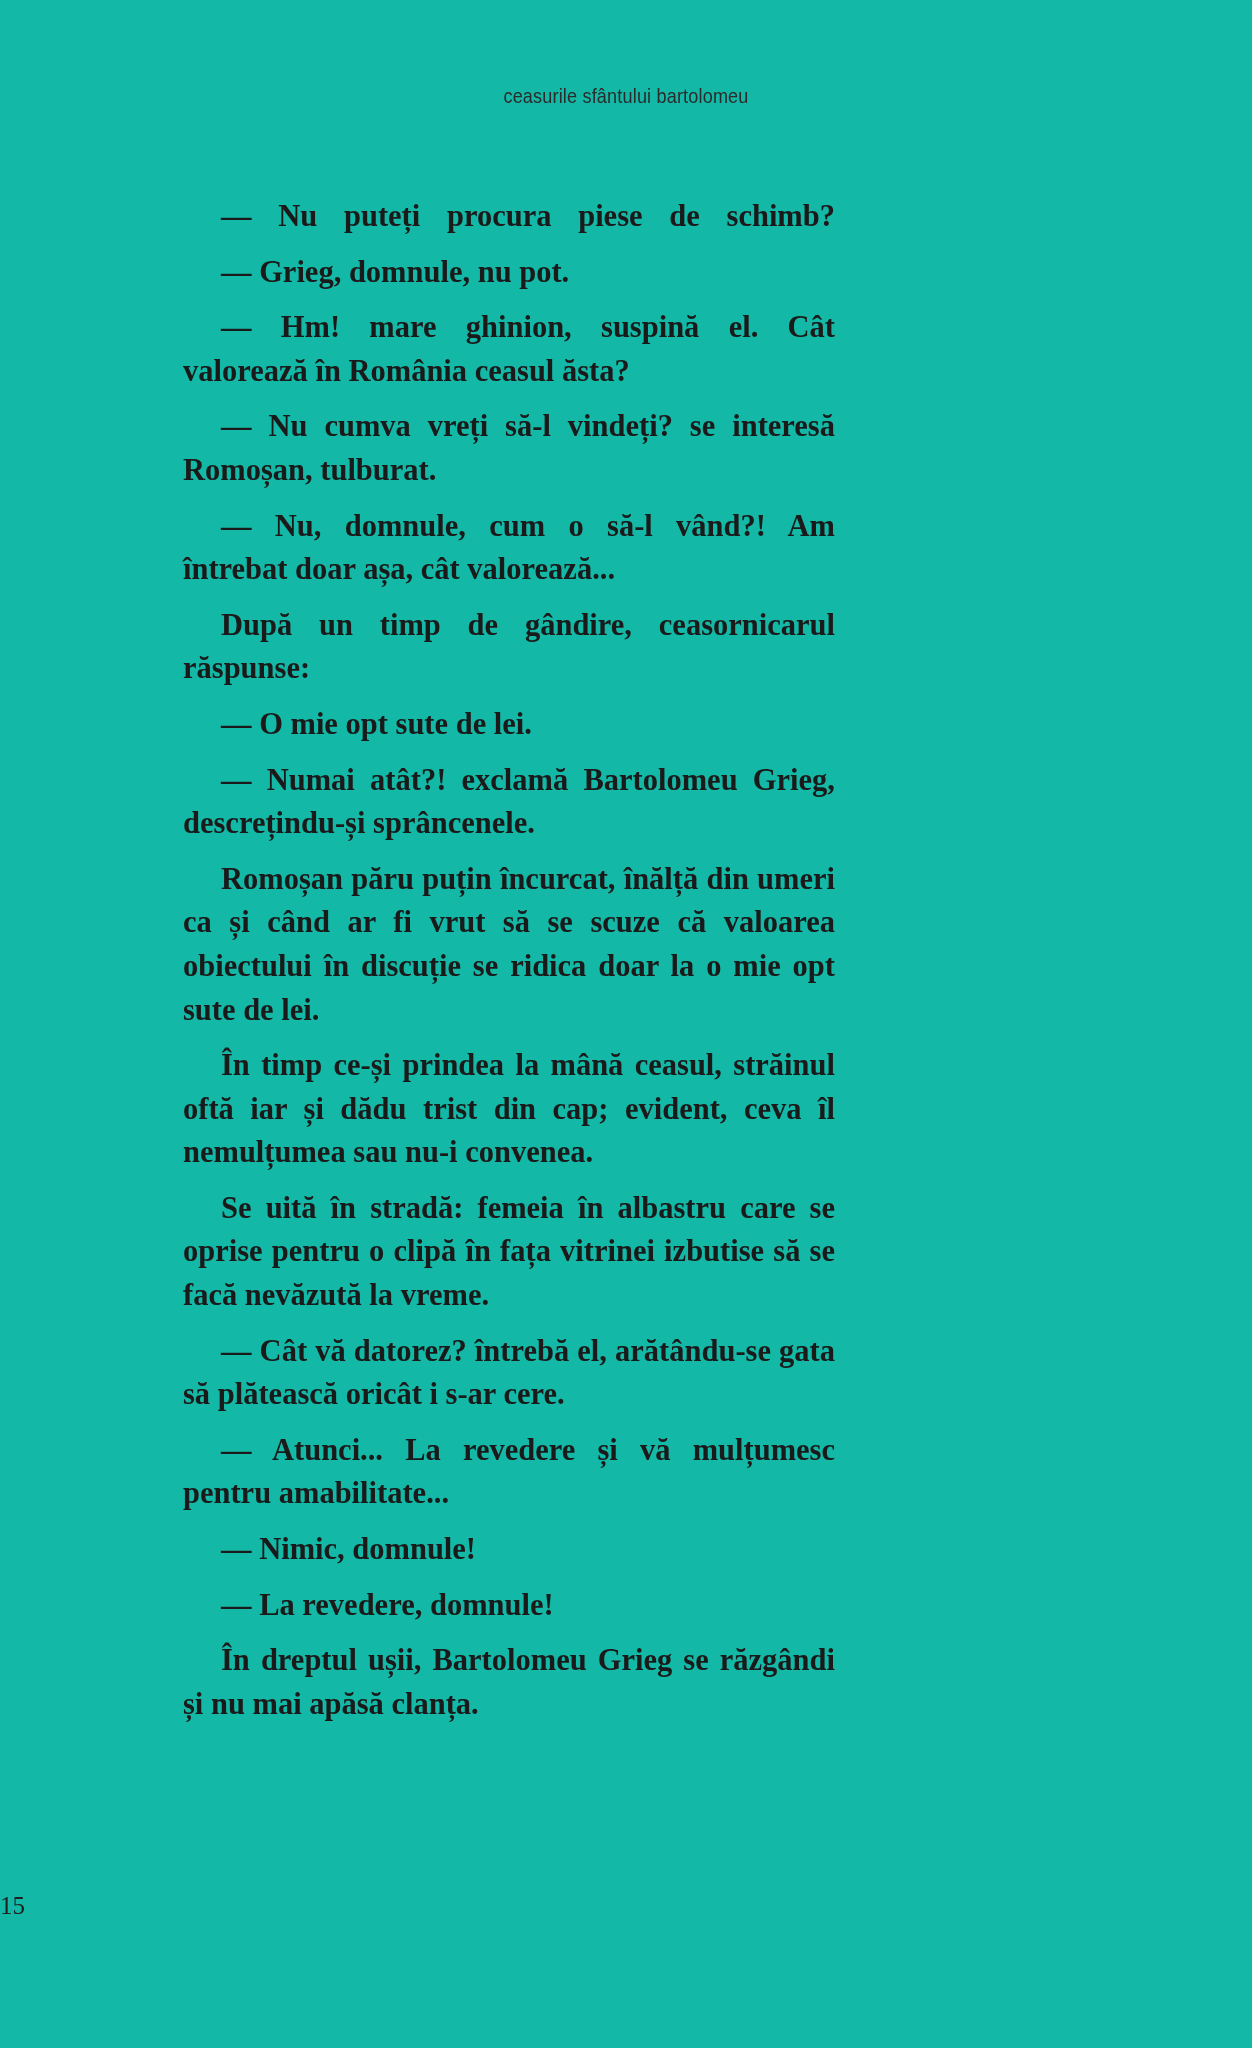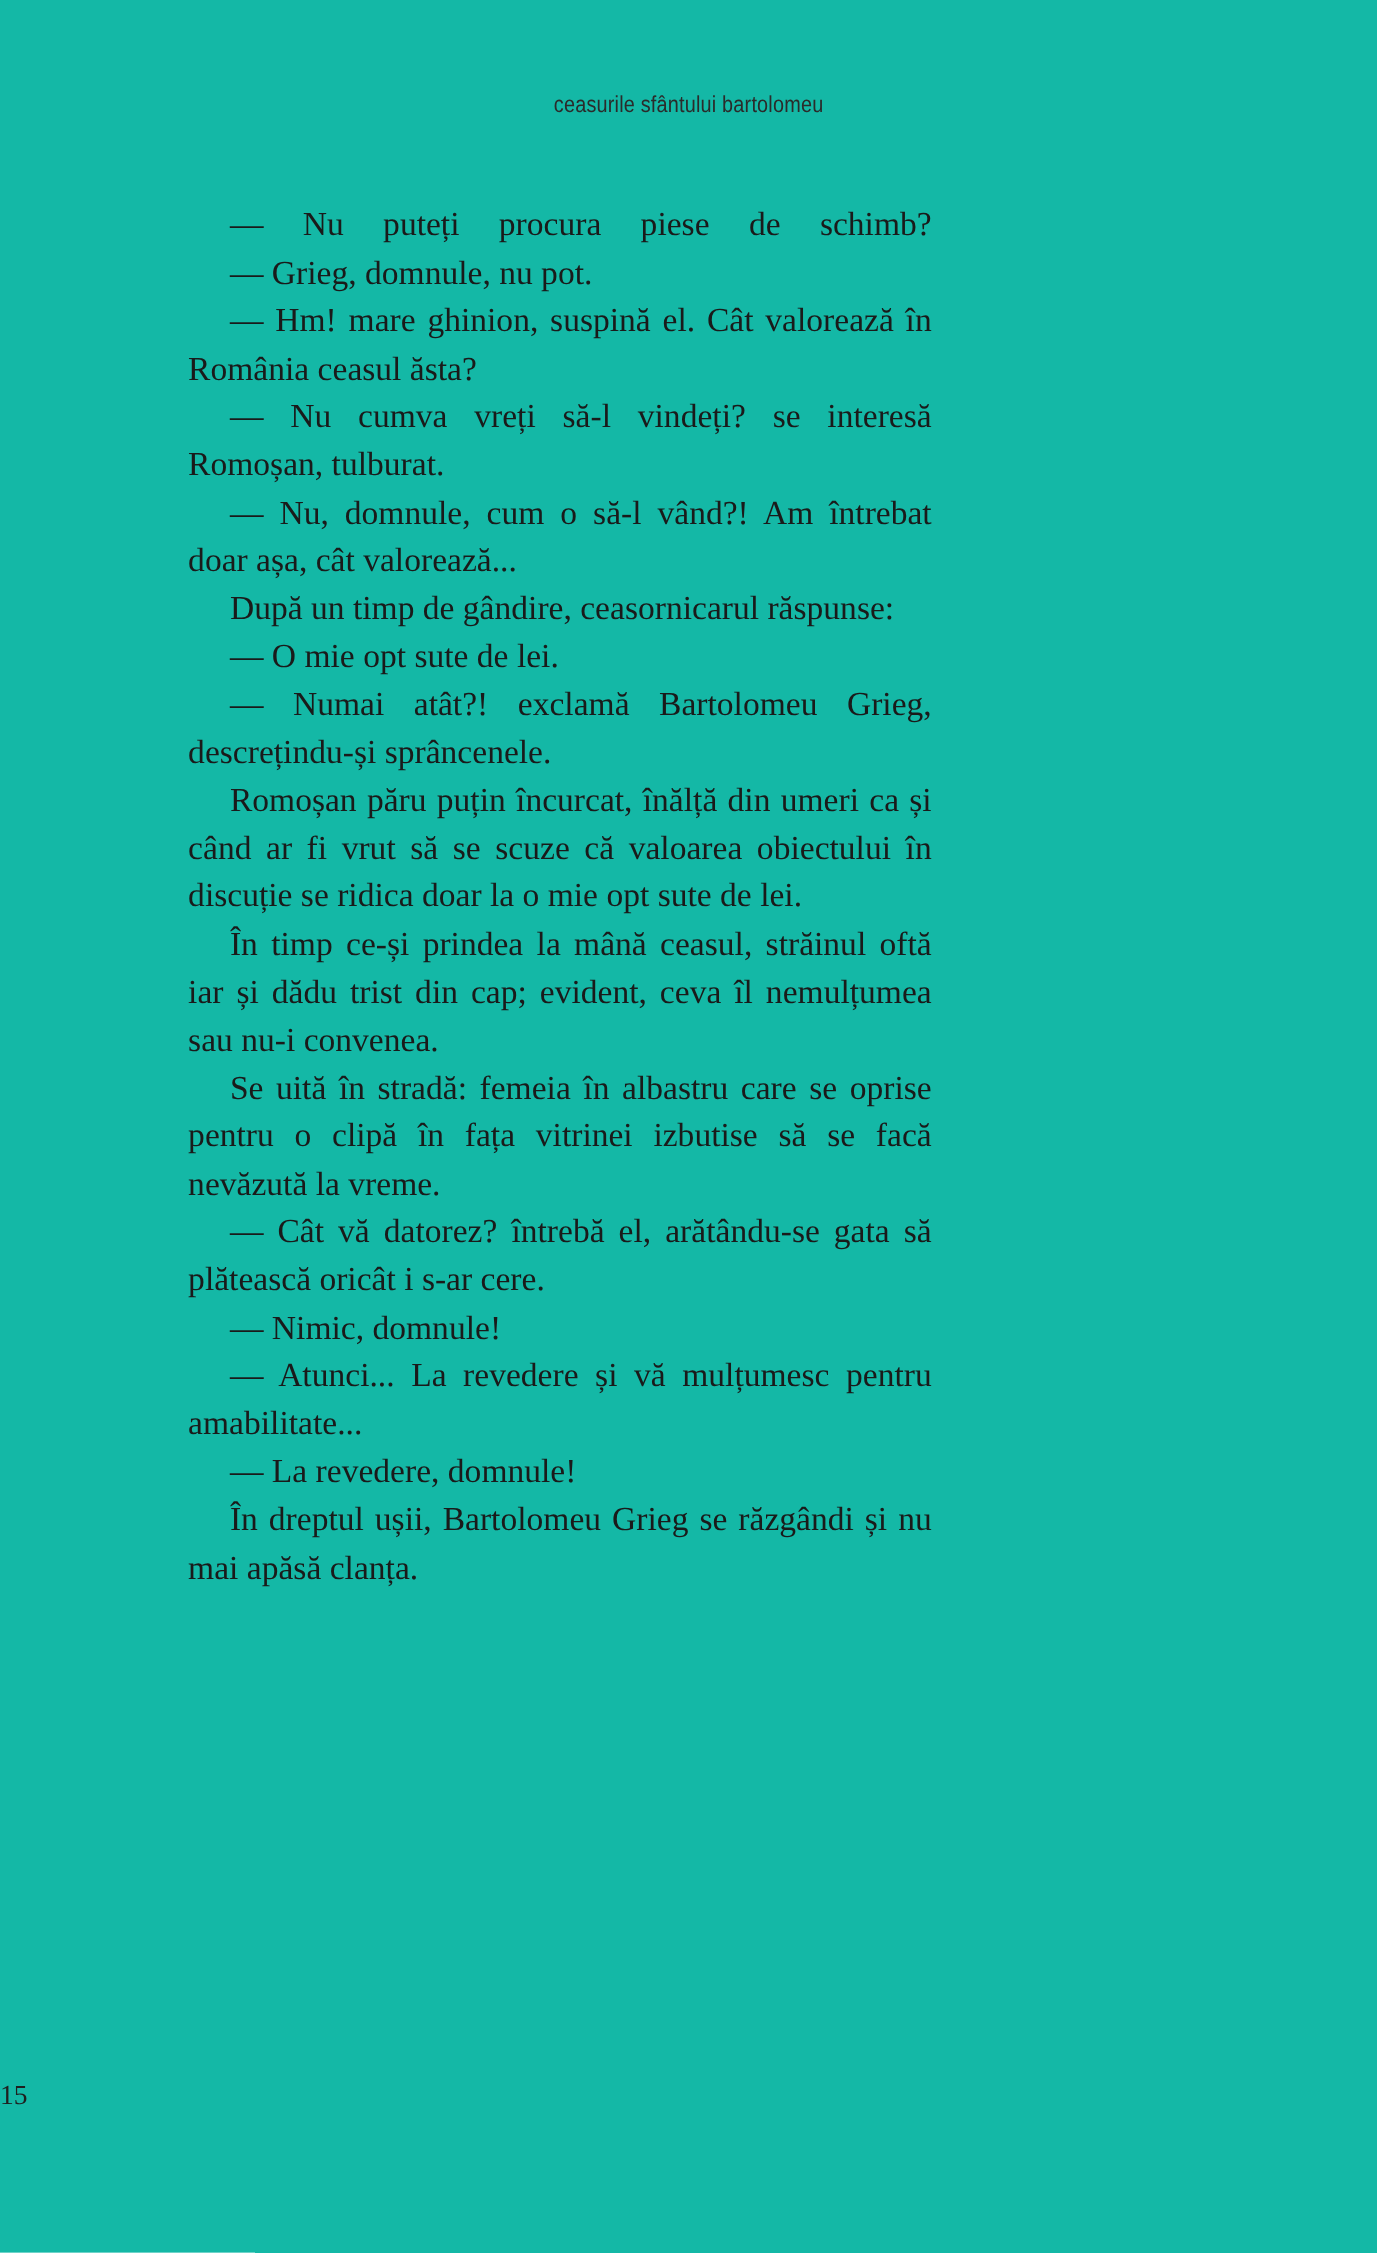--- a/index.html
+++ b/index.html
@@ -29,29 +29,30 @@
     transform-origin: center center;
     white-space: nowrap;
   }
   .text-block {
     position: absolute;
     left: 171px;
     top: 183px;
     width: 676px;
   }
   .para {
-    margin: 0;
+    margin: 12px;
     font-size: 30.5px;
     line-height: 43.6px;
     color: #1a1a1a;
     text-align: justify;
     text-justify: inter-word;
     -webkit-hyphens: none;
     hyphens: none;
     font-family: "Liberation Serif", serif;
+    font-weight: bold;
   }
   .para.indent {
     text-indent: 38px;
   }
   
   .para.last-line-left {
     text-align-last: left;
   }
   .para.force-justify {
     text-align-last: justify;
@@ -93,23 +94,23 @@
     <p class="para indent last-line-left">— Numai atât?! exclamă Bartolomeu Grieg, descrețindu-și sprâncenele.</p>
 
     <p class="para indent last-line-left">Romoșan păru puțin încurcat, înălță din umeri ca și când ar fi vrut să se scuze că valoarea obiectului în discuție se ridica doar la o mie opt sute de lei.</p>
 
     <p class="para indent last-line-left">În timp ce-și prindea la mână ceasul, străinul oftă iar și dădu trist din cap; evident, ceva îl nemulțumea sau nu-i convenea.</p>
 
     <p class="para indent last-line-left">Se uită în stradă: femeia în albastru care se oprise pentru o clipă în fața vitrinei izbutise să se facă nevăzută la vreme.</p>
 
     <p class="para indent last-line-left">— Cât vă datorez? întrebă el, arătându-se gata să plătească oricât i s-ar cere.</p>
 
+    <p class="para indent last-line-left">— Atunci... La revedere și vă mulțumesc pentru amabilitate...</p>
+
     <p class="para indent last-line-left">— Nimic, domnule!</p>
-
-    <p class="para indent last-line-left">— Atunci... La revedere și vă mulțumesc pentru amabilitate...</p>
 
     <p class="para indent last-line-left">— La revedere, domnule!</p>
 
     <p class="para indent last-line-left">În dreptul ușii, Bartolomeu Grieg se răzgândi și nu mai apăsă clanța.</p>
 
   </div>
 
   <div class="page-number">15</div>
 
 </div>

